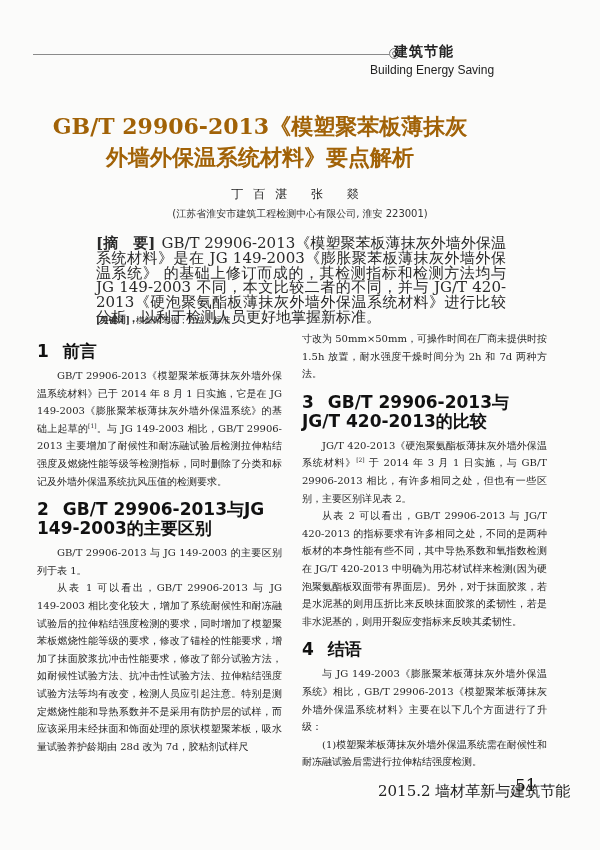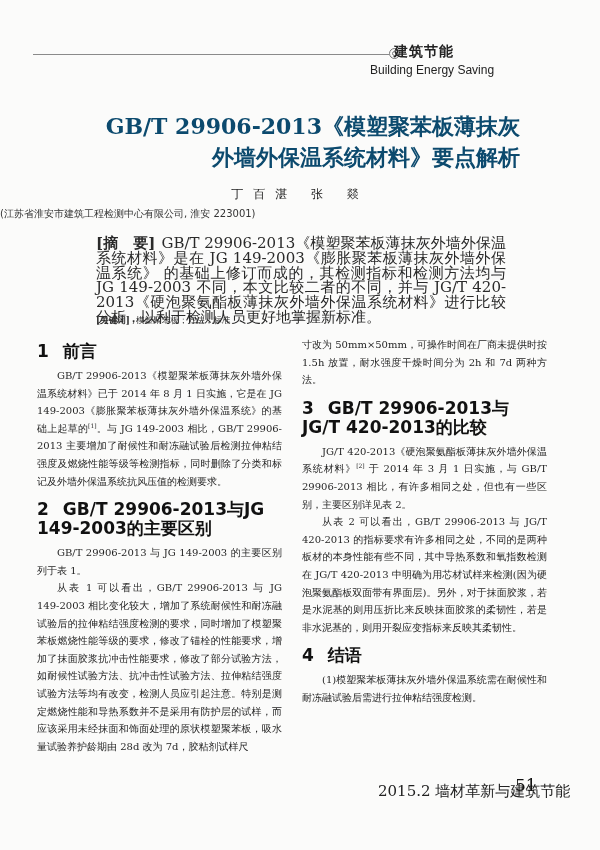--- a/index.html
+++ b/index.html
@@ -8,34 +8,34 @@
     background:#fbfbfa; color:#1e1e1e;
     font-family:"DejaVu Serif","Liberation Serif",serif;
   }
   .header-line { position:absolute; left:33px; top:54px; width:356px; height:1px; background:#8a8a8a; }
   .header-circle { position:absolute; left:389px; top:48px; width:11px; height:11px; border:1px solid #777; border-radius:50%; box-sizing:border-box; }
   .header-circle::after { content:""; position:absolute; left:2px; top:2px; width:5px; height:5px; border:1px solid #777; border-radius:50%; box-sizing:border-box; }
   .journal-cn { position:absolute; right:147px; top:43px; font-family:"DejaVu Sans","Liberation Sans",sans-serif; font-weight:bold; font-size:14px; letter-spacing:1px; color:#222; }
   .journal-cn { left:392px; width:62px; text-align:right; right:auto; }
   .journal-en { position:absolute; left:370px; width:85px; top:63px; font-family:"Liberation Sans","DejaVu Sans",sans-serif; font-size:12px; color:#222; text-align:right; white-space:nowrap; }
 
-  .title { position:absolute; left:0; width:520px; text-align:right; font-weight:bold; font-size:22px; color:#0c4a6e; line-height:28px; }
+  .title { position:absolute; left:0; width:520px; text-align:center; font-weight:bold; font-size:22px; color:#a16207; line-height:28px; }
   .title.l1 { top:112px; }
   .title.l2 { top:143px; }
   .authors { position:absolute; left:0; width:600px; top:186px; text-align:center; font-size:12px; letter-spacing:10px; }
-  .affil { position:absolute; left:0; width:600px; top:207px; text-align:left; font-family:"DejaVu Sans","Liberation Sans",sans-serif; font-size:10px; color:#333; }
+  .affil { position:absolute; left:0; width:600px; top:207px; text-align:center; font-family:"DejaVu Sans","Liberation Sans",sans-serif; font-size:10px; color:#333; }
 
   .abstract { position:absolute; left:96px; top:236px; width:410px; font-size:15px; line-height:14.8px; color:#2a2a2a; text-align:justify; }
   .abstract .lbl { font-weight:bold; margin-right:6px; }
   .keywords { position:absolute; left:96px; top:313px; width:410px; font-size:8.6px; line-height:14px; color:#2a2a2a; }
   .keywords .lbl { font-weight:bold; margin-right:6px; }
 
   .col { position:absolute; width:245px; font-size:10px; line-height:17.6px; color:#1f1f1f; }
   .col.left { left:37px; top:342px; }
-  .col.right { left:302px; top:330px;margin-top:6px; }
+  .col.right { left:302px; top:330px; }
   .col p { margin:0; text-indent:2em; text-align:justify; }
   .col p.cont { text-indent:0; }
   .sec { font-family:"DejaVu Sans","Liberation Sans",sans-serif; font-weight:bold; font-size:17px; line-height:19px; margin:10px 0 6px 0; color:#111; }
   .sec .num { margin-right:14px; }
   .sec.first { margin-top:0; }
   sup { font-size:6px; vertical-align:super; line-height:0; }
 
   .footer { position:absolute; left:378px; top:782px; font-size:15px; color:#222; white-space:nowrap; }
   .page-num { position:absolute; left:515px; top:775px; font-size:17px; color:#111; }
 </style>
@@ -78,17 +78,18 @@
   <div class="sec">
     <span class="num">3</span><span>GB/T 29906-2013与JG/T 420-2013的比较</span>
   </div>
   <p>
     <span>JG/T 420-2013《硬泡聚氨酯板薄抹灰外墙外保温系统材料》</span><sup>[2]</sup><span> 于 2014 年 3 月 1 日实施，与 GB/T 29906-2013 相比，有许多相同之处，但也有一些区别，主要区别详见表 2。</span>
   </p>
   <p>从表 2 可以看出，GB/T 29906-2013 与 JG/T 420-2013 的指标要求有许多相同之处，不同的是两种板材的本身性能有些不同，其中导热系数和氧指数检测在 JG/T 420-2013 中明确为用芯材试样来检测(因为硬泡聚氨酯板双面带有界面层)。另外，对于抹面胶浆，若是水泥基的则用压折比来反映抹面胶浆的柔韧性，若是非水泥基的，则用开裂应变指标来反映其柔韧性。</p>
   <div class="sec">
     <span class="num">4</span><span>结语</span>
   </div>
+  <p>与 JG 149-2003《膨胀聚苯板薄抹灰外墙外保温系统》相比，GB/T 29906-2013《模塑聚苯板薄抹灰外墙外保温系统材料》主要在以下几个方面进行了升级：</p>
   <p>(1)模塑聚苯板薄抹灰外墙外保温系统需在耐候性和耐冻融试验后需进行拉伸粘结强度检测。</p>
 </div>
 
 <div class="footer">2015.2 墙材革新与建筑节能</div>
 <div class="page-num">51</div>
 
 </body></html>

